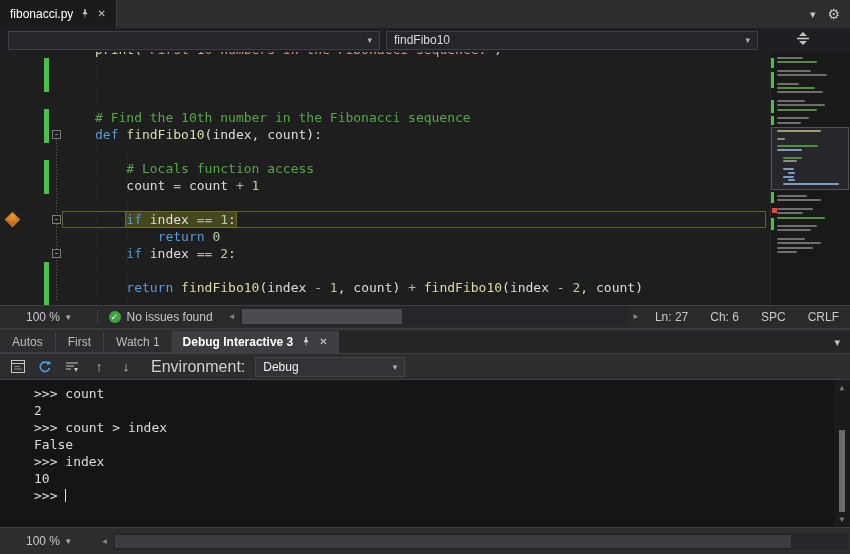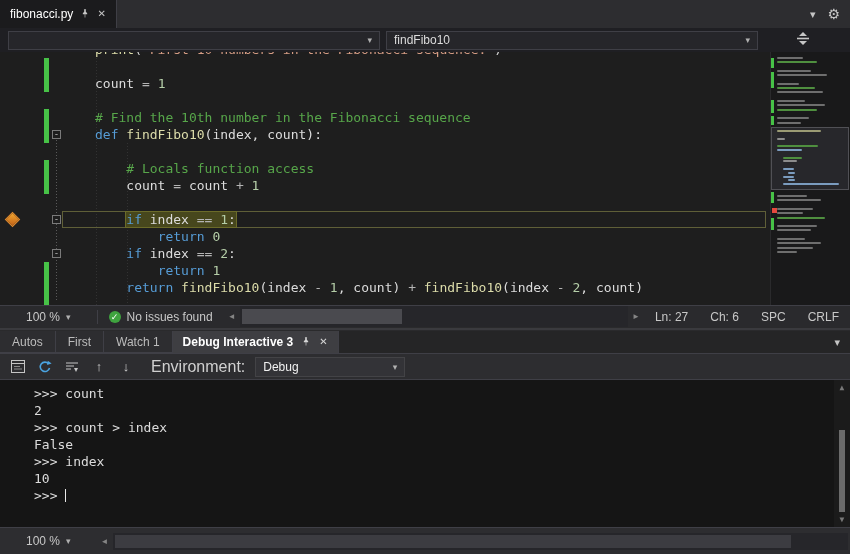--- a/index.html
+++ b/index.html
@@ -145,42 +145,40 @@
 
   <div class="editor">
     <div class="code-area">
       <div class="indent-guide guide-a"></div>
       <div class="indent-guide guide-b"></div>
       <div class="fold-guide"></div>
 
     <div class="code-line" style="top: -11px;"><span class="tk-fn">print</span><span class="tk-pl">(</span><span class="tk-str">"First 10 numbers in the Fibonacci sequence:"</span><span class="tk-pl">)</span></div>
         <div class="code-line" style="top: 6px;"></div>
         <div class="change-bar" style="top: 6px;"></div>
-        <div class="code-line" style="top: 23px;"><span class="tk-pl">count </span><span class="tk-op">= </span><span class="tk-num">1</span></div>
         <div class="change-bar" style="top: 23px;"></div>
         <div class="code-line" style="top: 40px;"></div>
         <div class="code-line" style="top: 57px;"><span class="tk-cm"># Find the 10th number in the Fibonacci sequence</span></div>
         <div class="change-bar" style="top: 57px;"></div>
         <div class="code-line" style="top: 74px;"><span class="tk-kw">def </span><span class="tk-fn">findFibo10</span><span class="tk-pl">(index, count):</span></div>
         <div class="change-bar" style="top: 74px;"></div>
         <div class="fold-box" style="top: 78px;">-</div>
         <div class="code-line" style="top: 91px;"></div>
         <div class="code-line" style="top: 108px;"><span class="tk-cm">    # Locals function access</span></div>
         <div class="change-bar" style="top: 108px;"></div>
         <div class="code-line" style="top: 125px;"><span class="tk-pl">    count </span><span class="tk-op">= </span><span class="tk-pl">count </span><span class="tk-op">+ </span><span class="tk-num">1</span></div>
         <div class="change-bar" style="top: 125px;"></div>
         <div class="code-line" style="top: 142px;"></div>
         <div class="cur-line" style="top: 159px;"></div>
         <div class="code-line" style="top: 159px;"><span class="tk-pl">    </span><span class="stmt-box"><span class="tk-kw">if </span><span class="tk-pl">index </span><span class="tk-op">== </span><span class="tk-num">1</span><span class="tk-pl">:</span></span></div>
         <div class="fold-box" style="top: 163px;">-</div>
         <div class="bp-diamond" style="top: 162px;"></div>
         <div class="code-line" style="top: 176px;"><span class="tk-pl">        </span><span class="tk-kw">return </span><span class="tk-num">0</span></div>
         <div class="code-line" style="top: 193px;"><span class="tk-pl">    </span><span class="tk-kw">if </span><span class="tk-pl">index </span><span class="tk-op">== </span><span class="tk-num">2</span><span class="tk-pl">:</span></div>
         <div class="fold-box" style="top: 197px;">-</div>
-        <div class="code-line" style="top: 210px;"><span class="tk-pl">        </span><span class="tk-kw">return </span><span class="tk-num">1</span></div>
         <div class="change-bar" style="top: 210px;"></div>
         <div class="code-line" style="top: 227px;"><span class="tk-pl">    </span><span class="tk-kw">return </span><span class="tk-fn">findFibo10</span><span class="tk-pl">(index </span><span class="tk-op">- </span><span class="tk-num">1</span><span class="tk-pl">, count) </span><span class="tk-op">+ </span><span class="tk-fn">findFibo10</span><span class="tk-pl">(index </span><span class="tk-op">- </span><span class="tk-num">2</span><span class="tk-pl">, count)</span></div>
         <div class="change-bar" style="top: 227px;"></div>
         <div class="code-line" style="top: 244px;"></div>
         <div class="change-bar" style="top: 244px;"></div>
       </div>
     <div class="minimap">
         <div class="mm-viewport" style="top: 75px; height: 63px;"></div>
         <div class="mm-green" style="top: 6px; height: 10px;"></div>
         <div class="mm-green" style="top: 20px; height: 16px;"></div>

